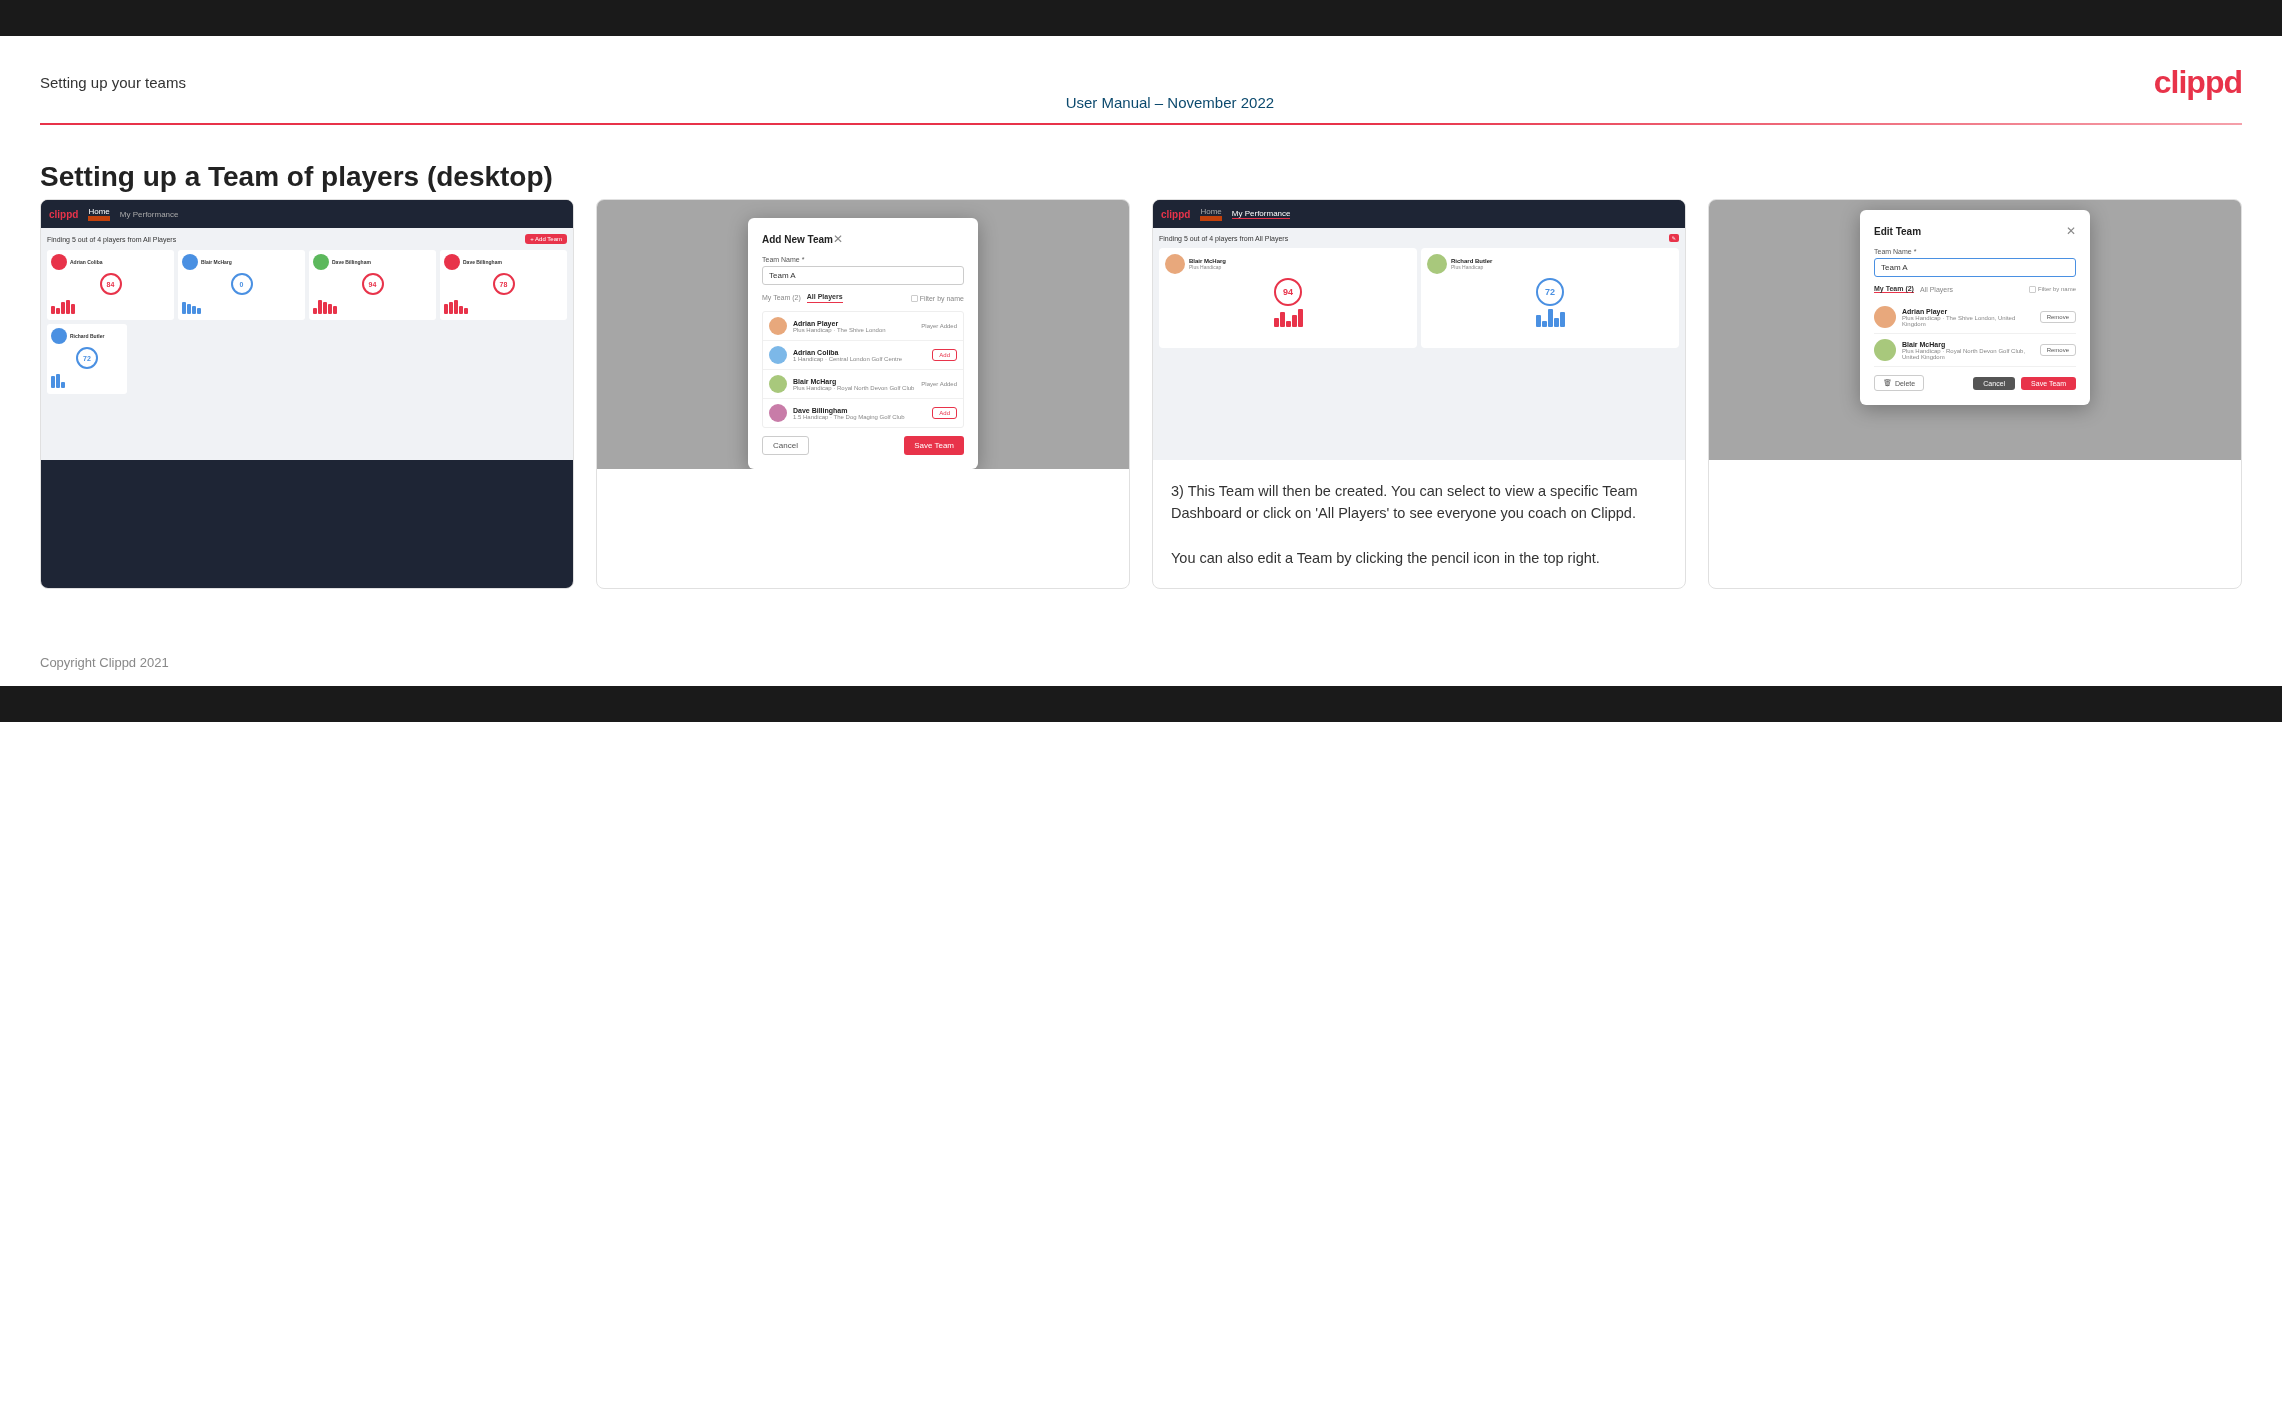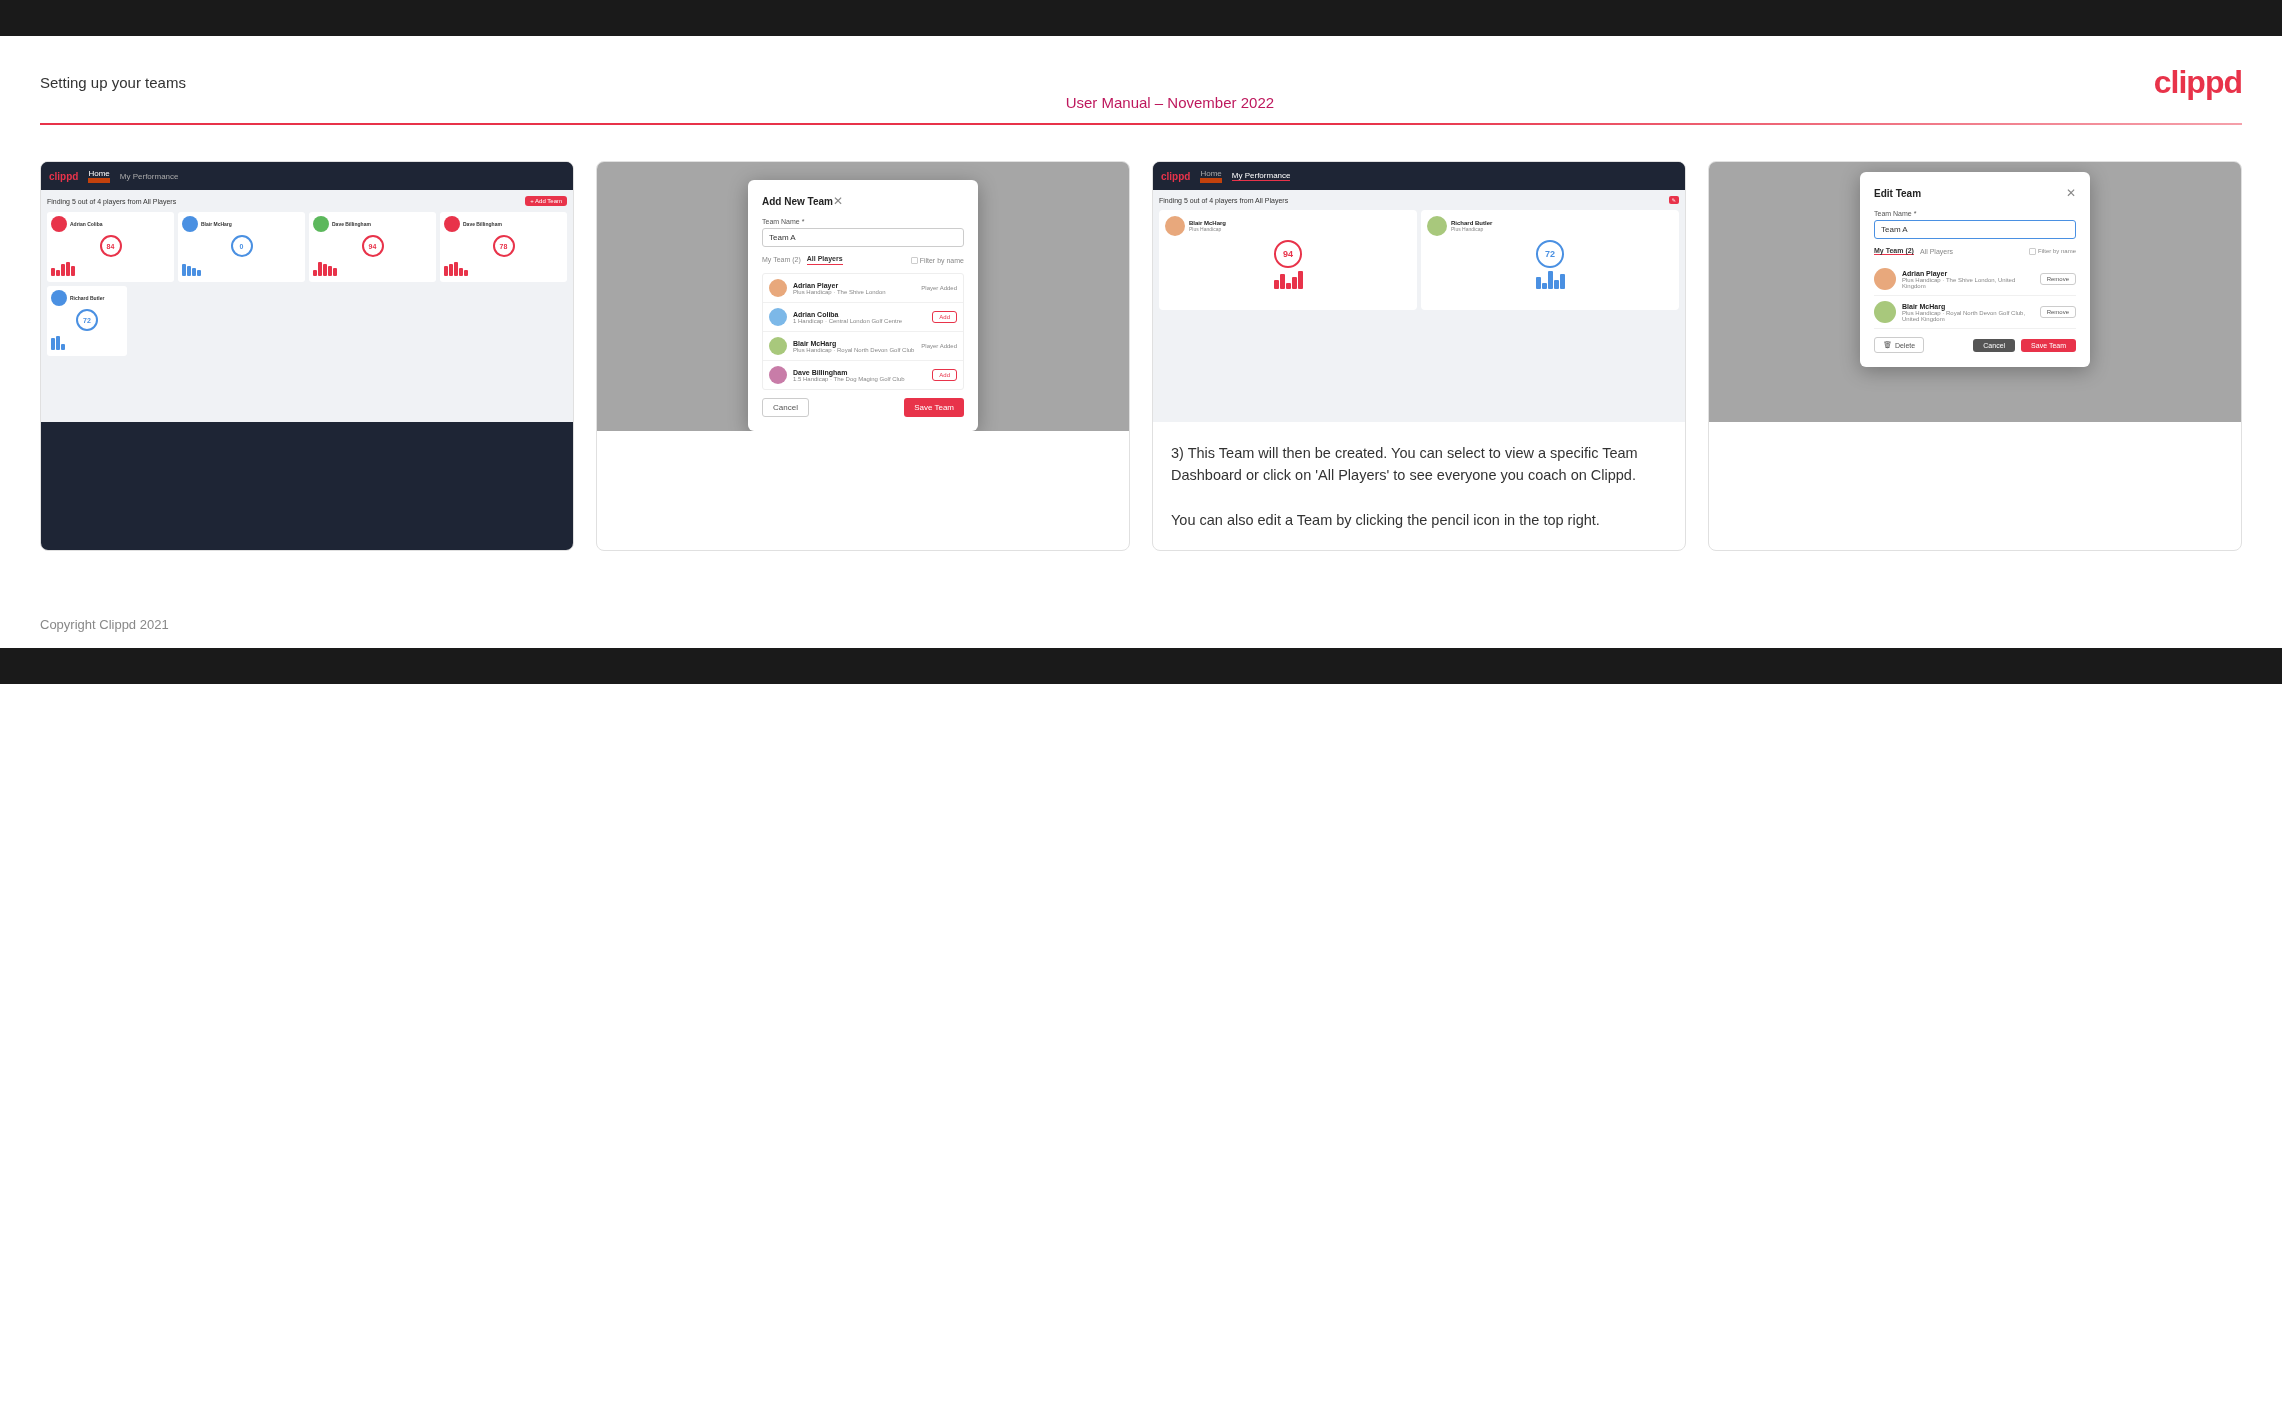--- a/index.html
+++ b/index.html
@@ -23,21 +23,21 @@
       align-items: center;
       justify-content: space-between;
       padding: 18px 40px 12px 40px;
     }
     .header-left {
       font-size: 15px;
       color: #333;
     }
     .header-center {
       font-size: 15px;
-      color: #be185d;
+      color: #0c4a6e;
       margin-top: 40px;
     }
     .header-logo {
       font-size: 32px;
       font-weight: bold;
       color: #e8334a;
       letter-spacing: -1px;
     }
 
     
@@ -600,20 +600,21 @@
 
 <div class="header">
   <div class="header-left">Setting up your teams</div>
   <div class="header-center">User Manual – November 2022</div>
   <div class="header-logo">clippd</div>
 </div>
 
 <div class="divider"></div>
 
 <div class="main">
+  <div class="page-title">Setting up a Team of players (desktop)</div>
 
   <div class="cards-row">
 
     <div class="card">
       <div class="card-screenshot ss1">
         <div class="ss1-nav">
           <span class="ss1-nav-logo">clippd</span>
           <span class="ss1-nav-item active">Home</span>
           <span class="ss1-nav-item">My Performance</span>
         </div>

